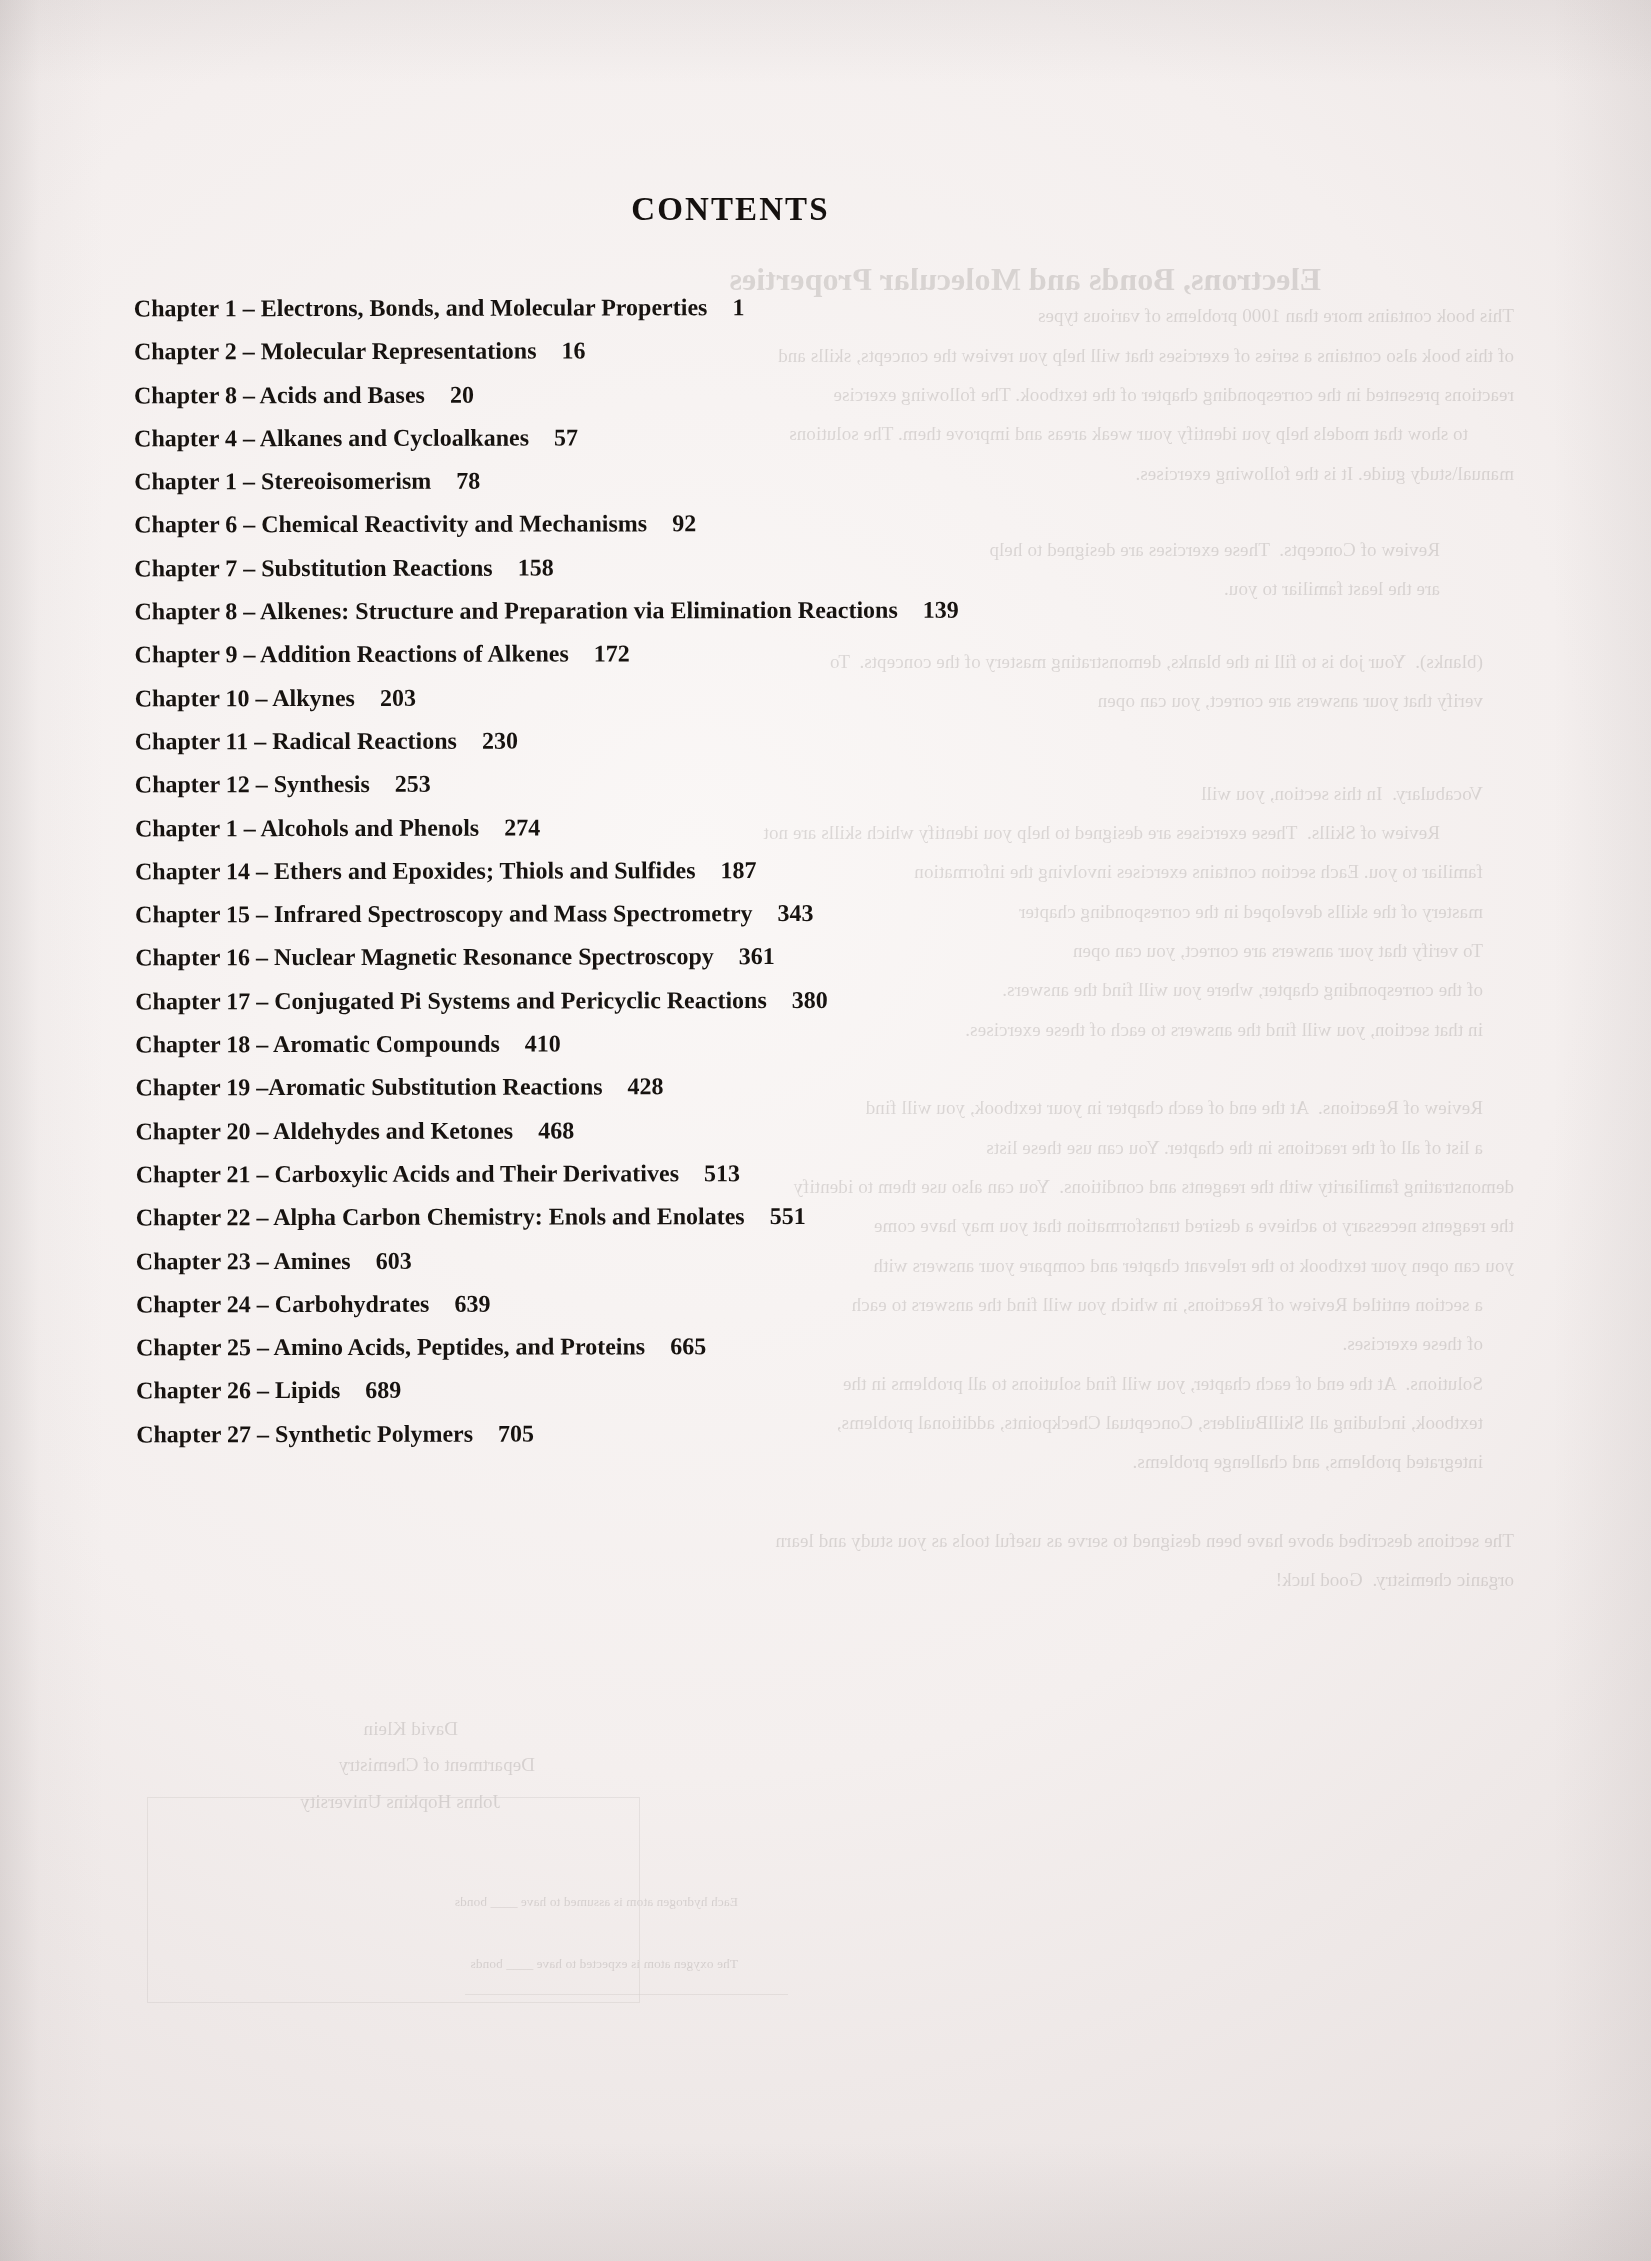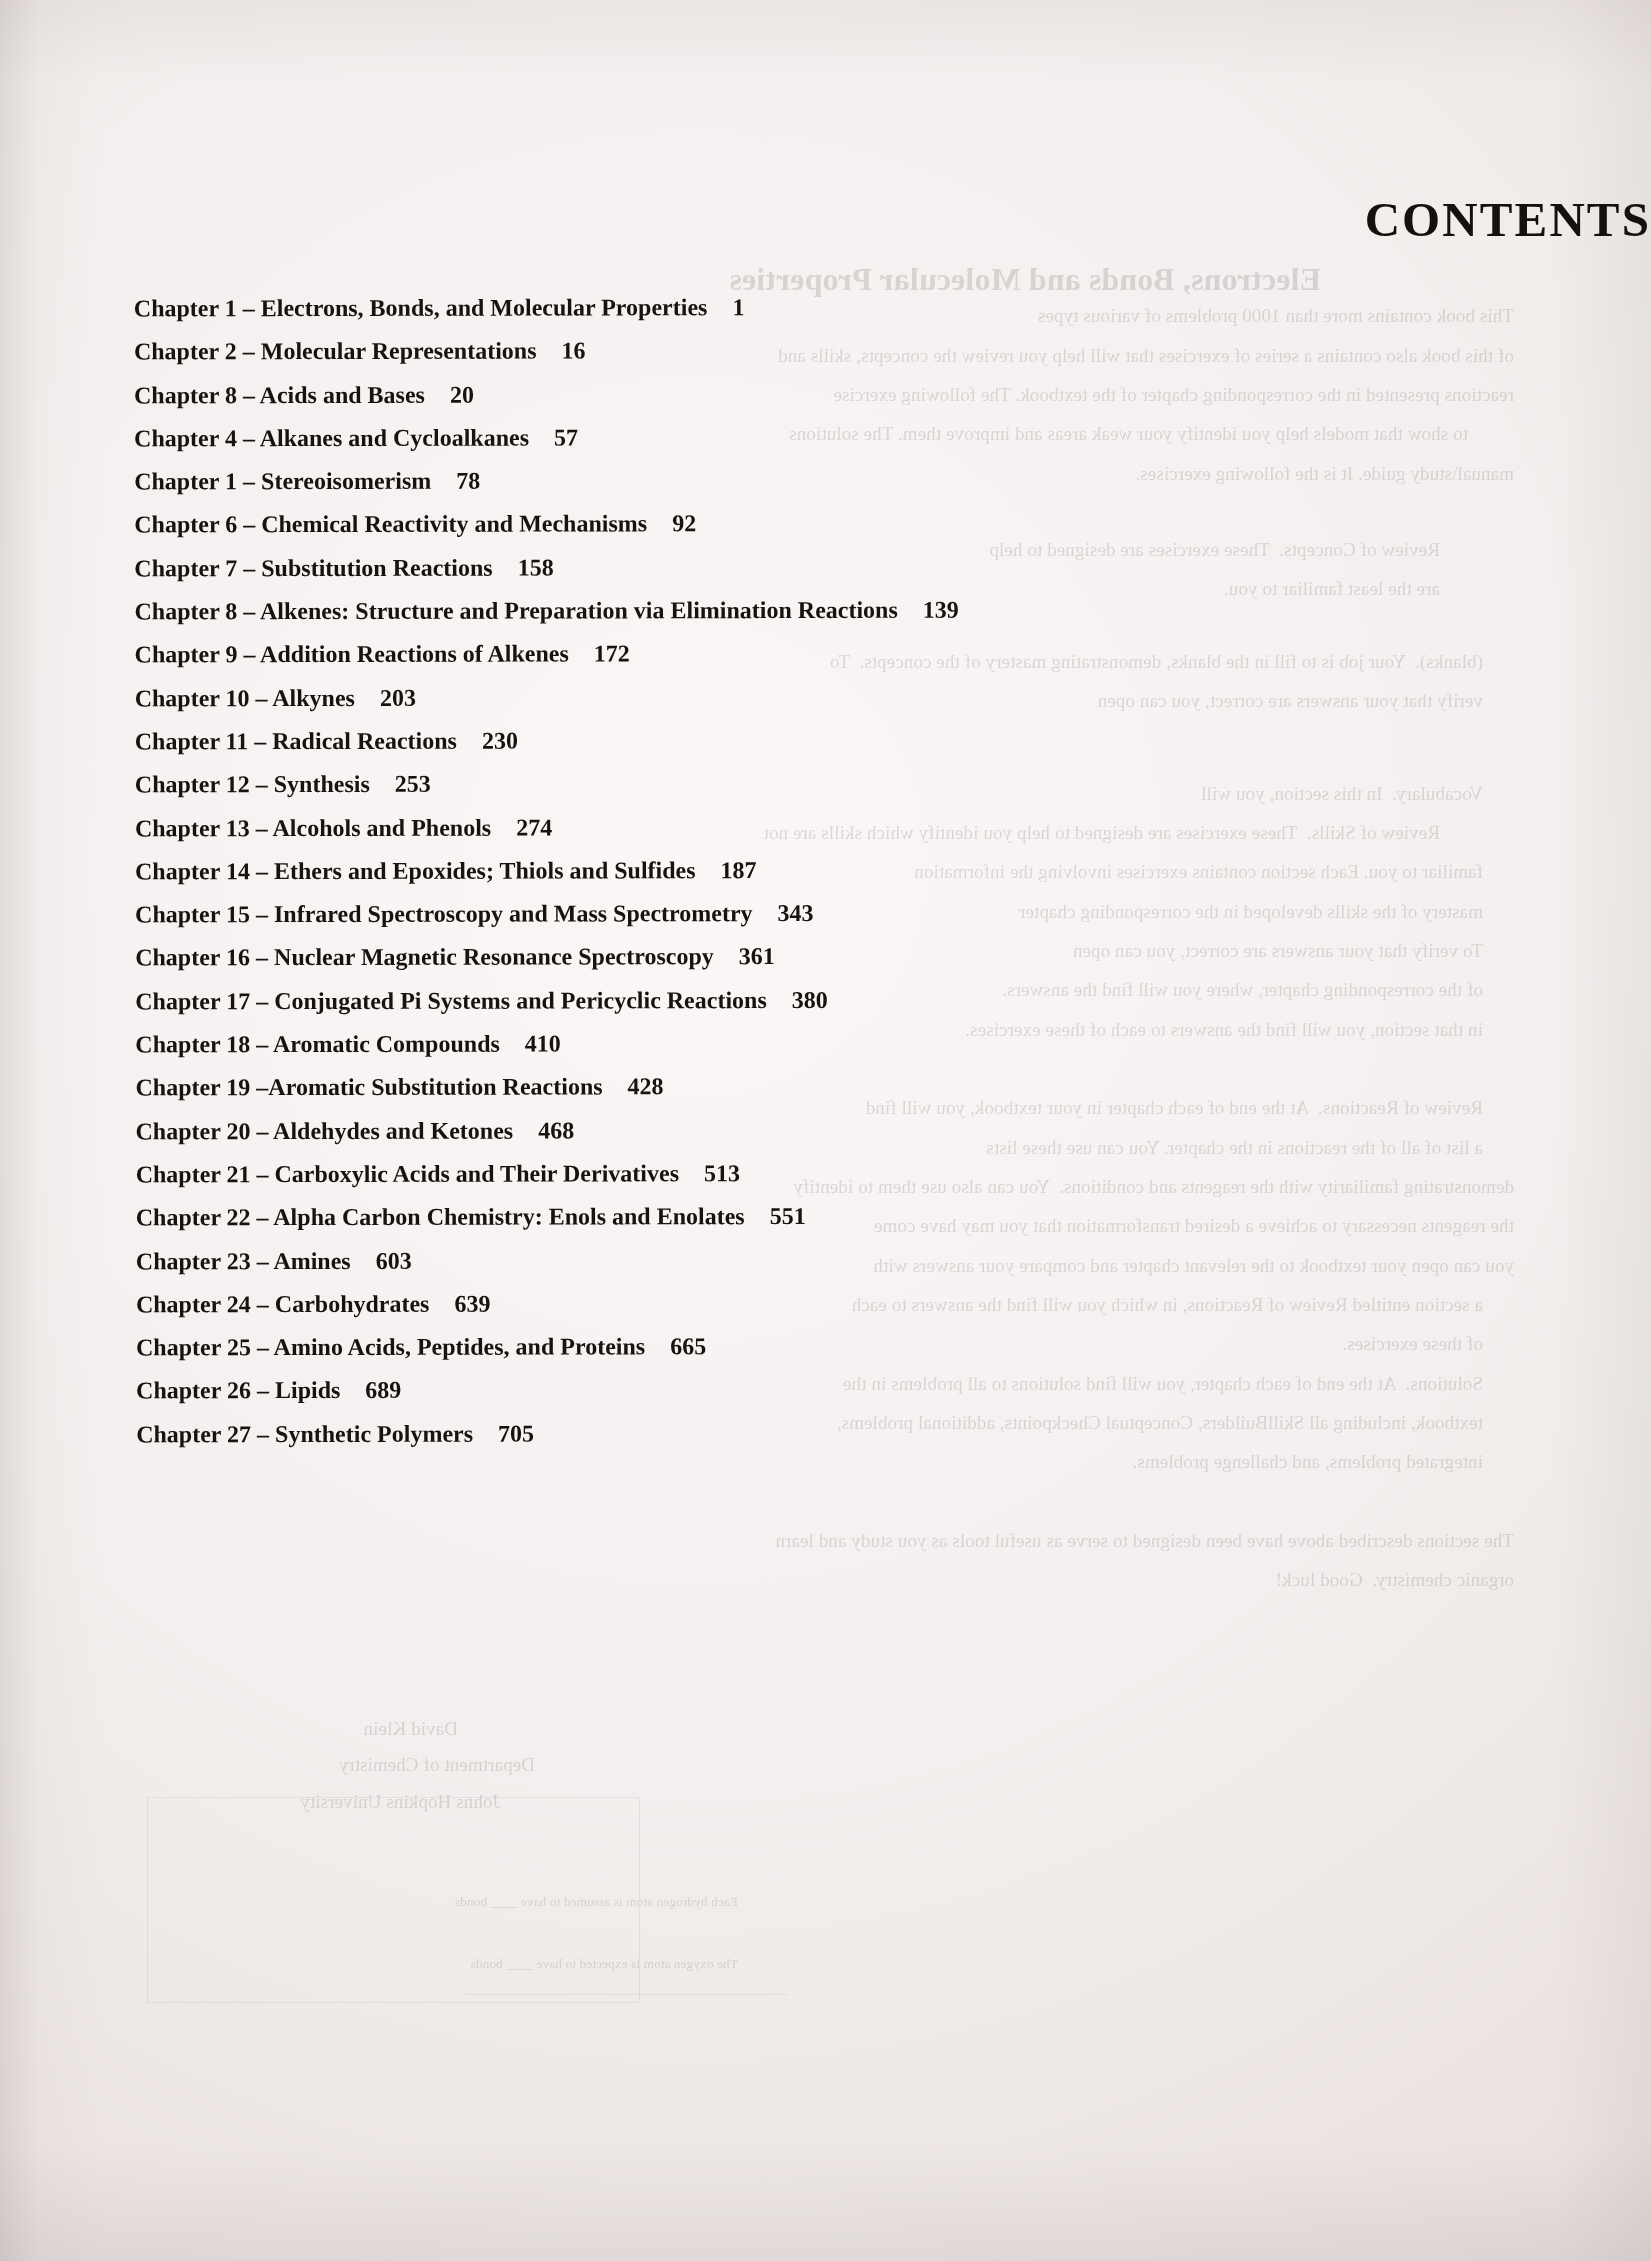--- a/index.html
+++ b/index.html
@@ -77,22 +77,22 @@
     position: absolute;
     inset: 0;
     z-index: 3;
   }
 
   .toc-title {
     position: absolute;
     top: 191px;
     left: 0;
     width: 100%;
-    text-align: right;
-    font-size: 49px;
+    text-align: center;
+    font-size: 33px;
     font-weight: 700;
     letter-spacing: 2.1px;
     color: #15110f;
     font-family: "Liberation Serif", serif;
     text-indent: -190px;
   }
 
   .toc-list {
     position: absolute;
     top: 295px;
@@ -201,21 +201,21 @@
     <div class="toc-entry">
       <span class="label">Chapter 10 – Alkynes</span><span class="pg">203</span>
     </div>
     <div class="toc-entry">
       <span class="label">Chapter 11 – Radical Reactions</span><span class="pg">230</span>
     </div>
     <div class="toc-entry">
       <span class="label">Chapter 12 – Synthesis</span><span class="pg">253</span>
     </div>
     <div class="toc-entry">
-      <span class="label">Chapter 13 – Alcohols and Phenols</span><span class="pg">274</span>
+      <span class="label">Chapter 1 – Alcohols and Phenols</span><span class="pg">274</span>
     </div>
     <div class="toc-entry">
       <span class="label">Chapter 14 – Ethers and Epoxides; Thiols and Sulfides</span><span class="pg">187</span>
     </div>
     <div class="toc-entry">
       <span class="label">Chapter 15 – Infrared Spectroscopy and Mass Spectrometry</span><span class="pg">343</span>
     </div>
     <div class="toc-entry">
       <span class="label">Chapter 16 – Nuclear Magnetic Resonance Spectroscopy</span><span class="pg">361</span>
     </div>

